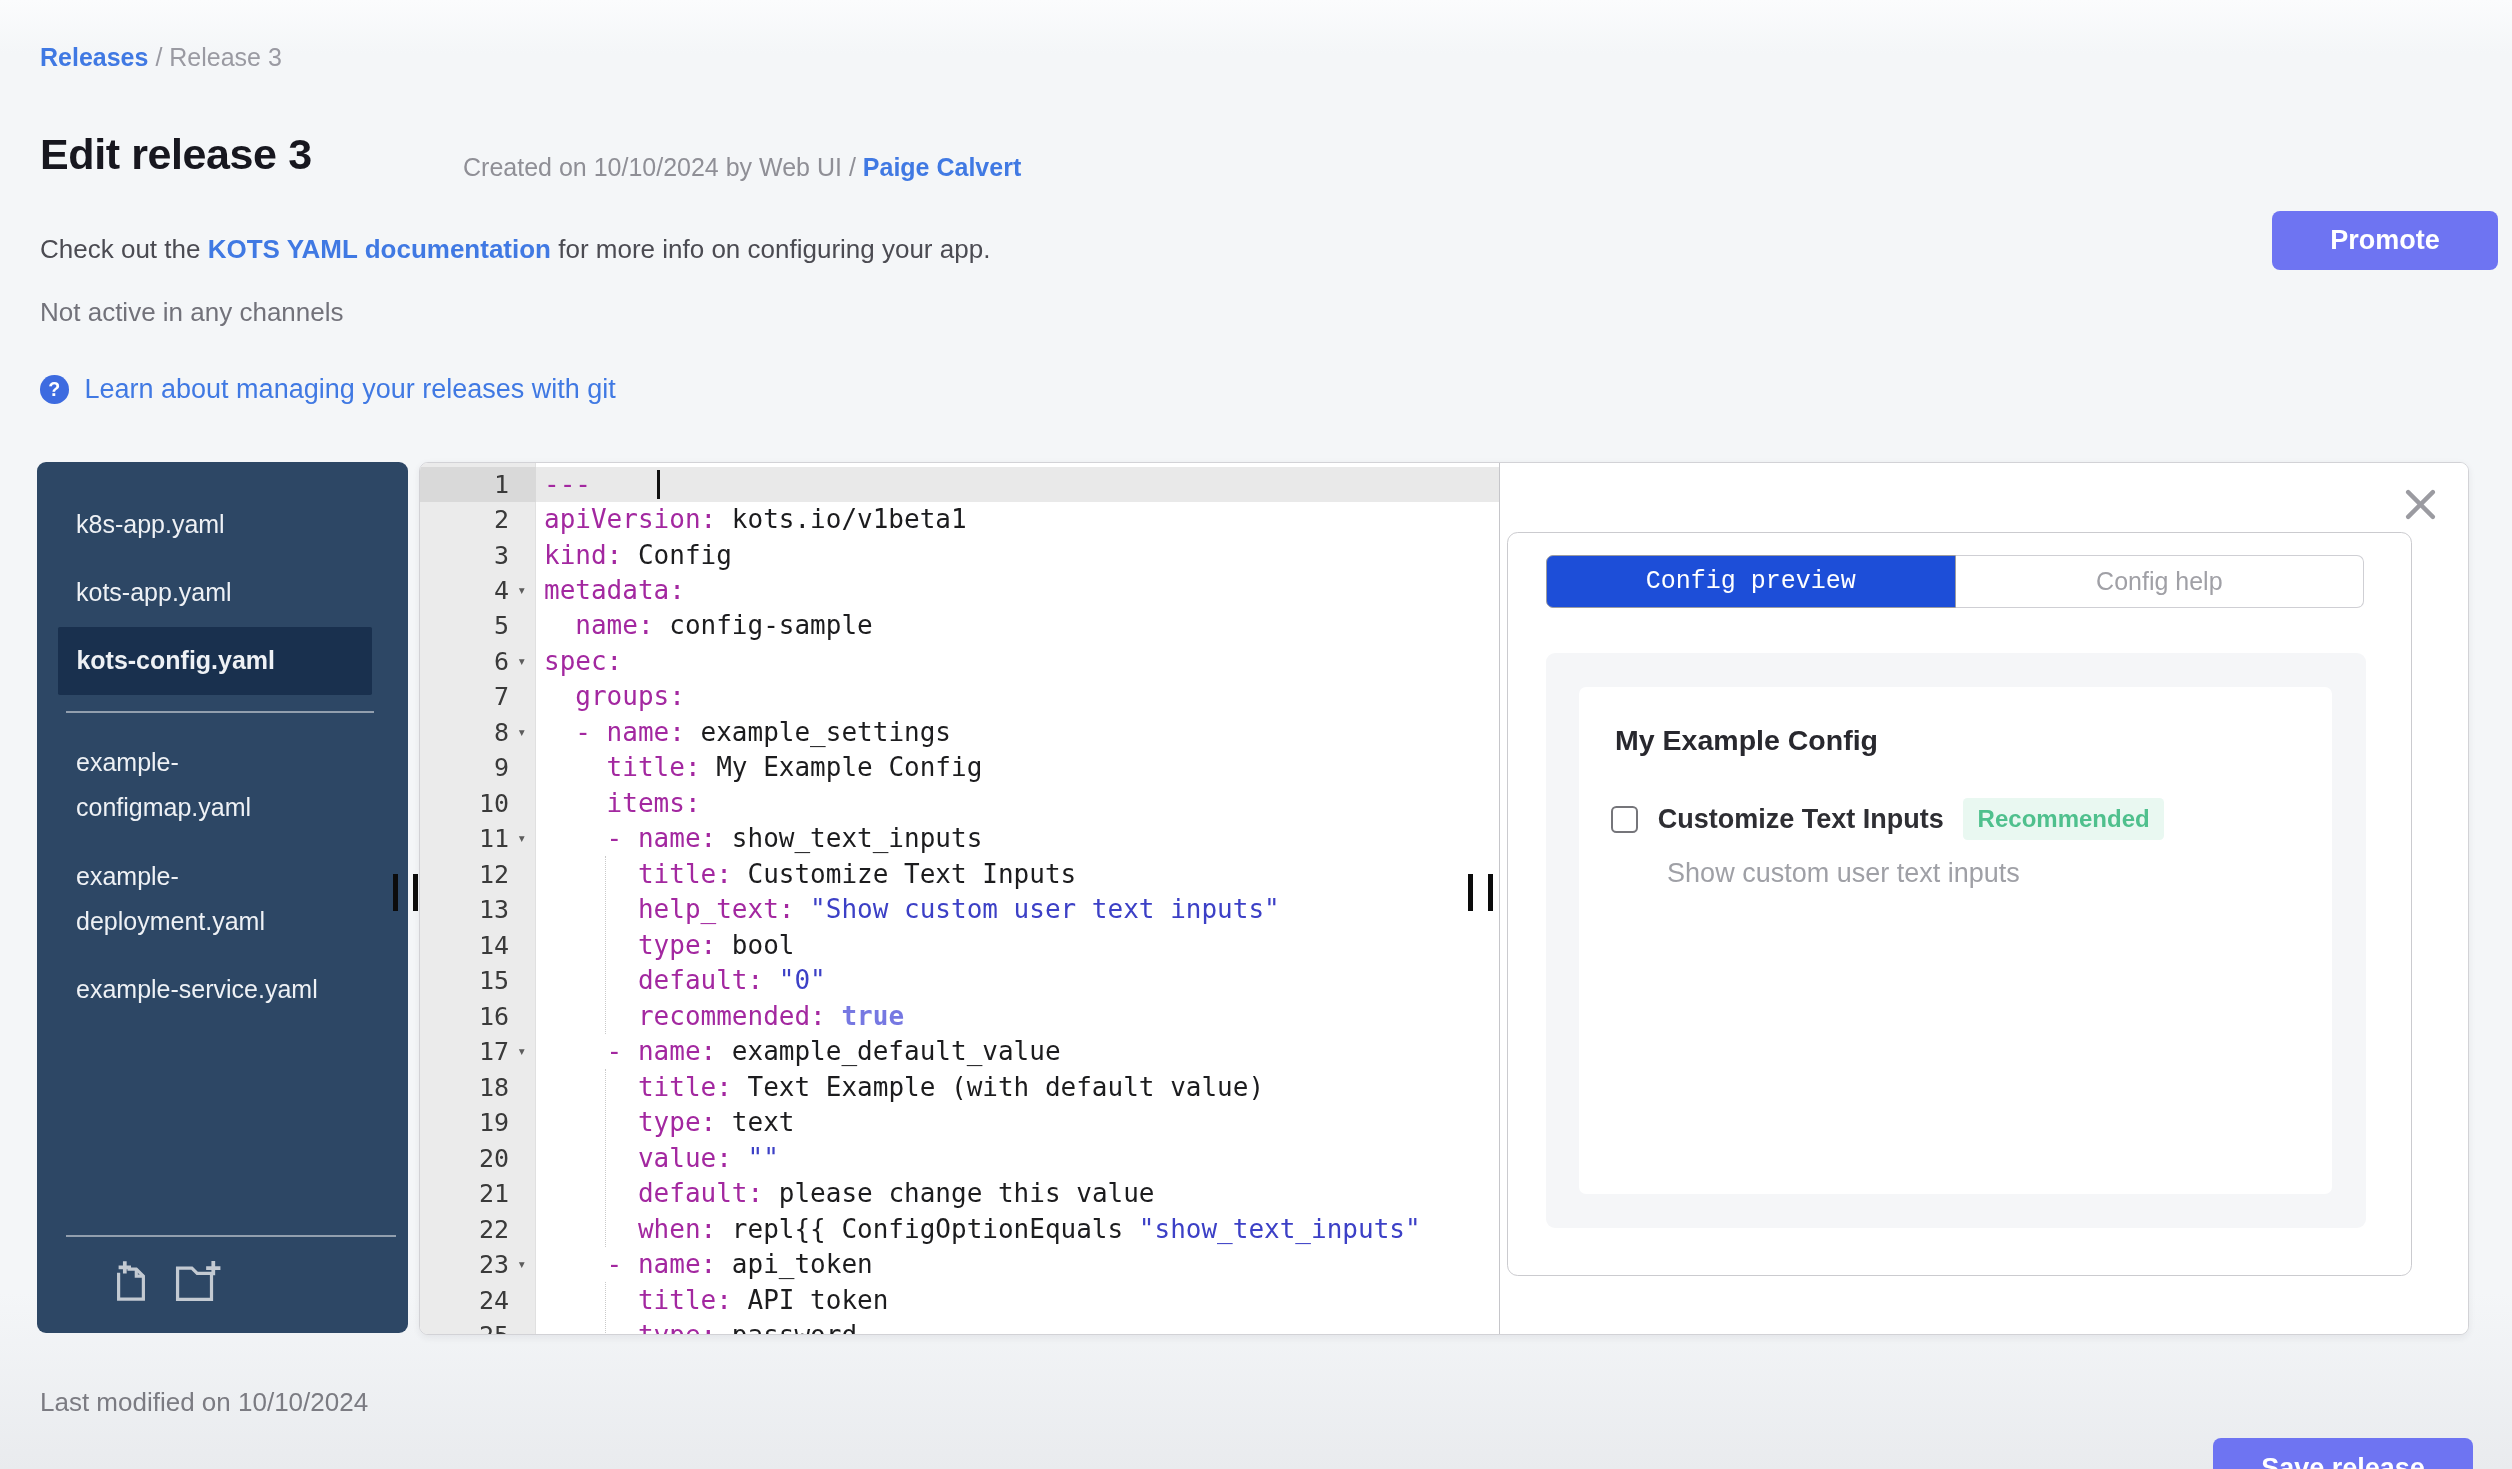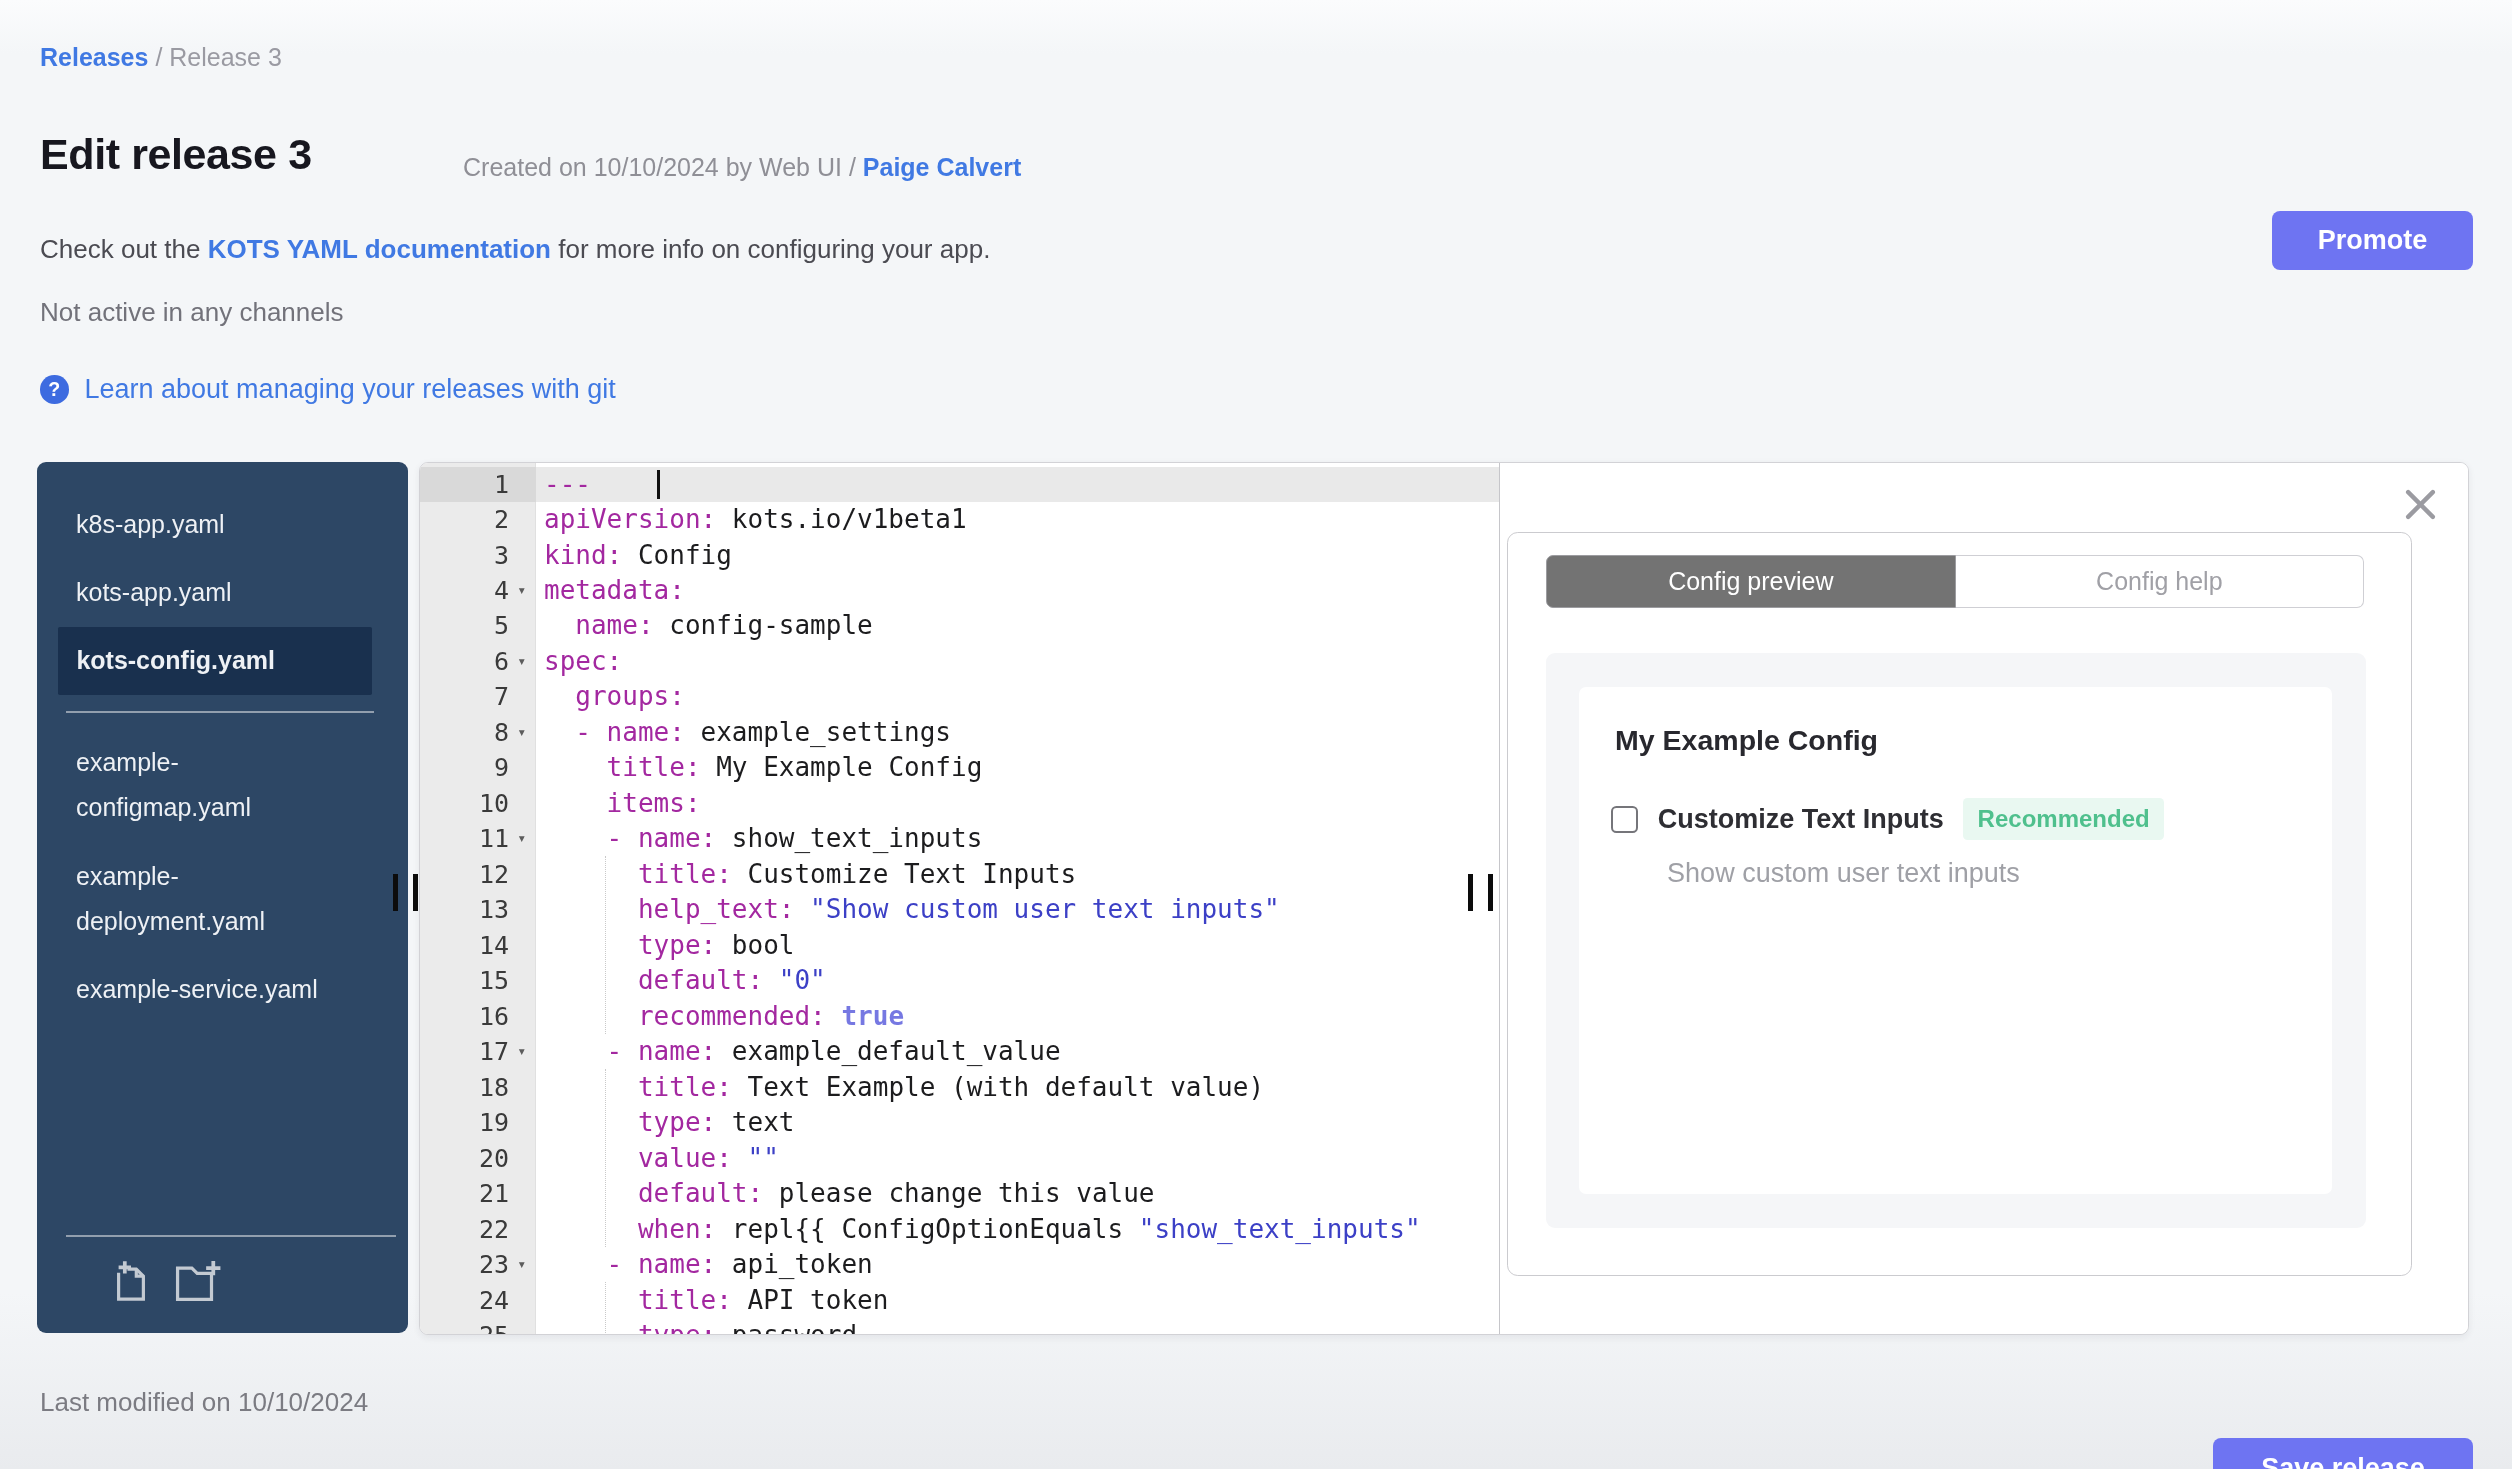--- a/index.html
+++ b/index.html
@@ -28,21 +28,21 @@
   .byline .byline-author{color:var(--link-blue);font-weight:600;cursor:pointer;}
   .docs-line{position:absolute;left:40px;top:234px;font-size:26px;color:#4b4b52;}
   .docs-line .docs-link{color:var(--link-blue);font-weight:700;cursor:pointer;}
   .channel-status{position:absolute;left:40px;top:297px;font-size:26px;color:#72727a;}
   .git-row{position:absolute;left:40px;top:374px;display:flex;align-items:center;gap:16px;cursor:pointer;}
   .q-icon{width:28.5px;height:28.5px;border-radius:50%;background:#3d6be0;color:#fff;
     font-size:19.6px;font-weight:700;display:flex;align-items:center;justify-content:center;}
   .git-link{font-size:27px;color:var(--link-blue);}
   .btn{position:absolute;background:var(--btn-purple);color:#fff;border:none;border-radius:8px;
     font-family:"Liberation Sans",sans-serif;font-weight:700;cursor:pointer;}
-  .promote-btn{left:2272px;top:211px;width:201px;height:59px;font-size:27px;}
+  .promote-btn{left:2272px;top:211px;width:226px;height:59px;font-size:27px;}
   .save-btn{left:2213px;top:1438px;width:260px;height:61px;font-size:27px;}
 
   
   .sidebar{position:absolute;left:37px;top:462px;width:371px;height:871px;
     background:var(--sidebar-navy);border-radius:9px;padding:28.5px 21.4px 0 0;}
   .file-item{font-size:25px;line-height:45px;color:#eef1f5;padding:11.6px 0 11.6px 39px;
     white-space:pre-line;cursor:pointer;}
   .file-item.selected{background:var(--sidebar-selected);font-weight:700;
     margin-left:21.4px;padding-left:18px;margin-right:14.3px;border-radius:1.8px;}
   .side-divider{height:1.8px;background:#c9cfd6;opacity:.65;margin:16px 12.5px 16px 29px;}
@@ -75,21 +75,21 @@
   .indent-guide{position:absolute;width:0;border-left:1.8px dotted #c9c9c9;pointer-events:none;}
 
   
   .preview-region{position:absolute;left:1080px;top:0;width:970px;height:100%;background:#fff;}
   .close-x{position:absolute;left:902px;top:23px;width:37px;height:37px;cursor:pointer;}
   .inner-card{position:absolute;left:7.1px;top:69px;width:905px;height:744px;
     background:#fff;border:1.8px solid #cbcbcf;border-radius:10.7px;}
   .tab-group{position:absolute;left:38px;top:22px;width:818px;height:53px;display:flex;
     border-radius:7.1px;}
   .tab{flex:1;display:flex;align-items:center;justify-content:center;font-size:25px;cursor:pointer;}
-  .tab.active{background:#737373;color:#fff;border:1.8px solid #9c9ca0;border-radius:7.1px 0 0 7.1px;}
+  .tab.active{background:#1d4ed8;color:#fff;border:1.8px solid #9c9ca0;border-radius:7.1px 0 0 7.1px;font-family:Liberation Mono, monospace;}
   .tab.inactive{background:#fff;color:#a0a0a6;border:1.8px solid #cfcfd4;border-left:none;border-radius:0 7.1px 7.1px 0;}
   .gray-box{position:absolute;left:38px;top:120px;width:820px;height:575px;background:#f5f6f8;border-radius:9px;}
   .config-card{position:absolute;left:33px;top:34px;width:753px;height:507px;background:#fff;border-radius:7.1px;}
   .cfg-title{position:absolute;left:36px;top:37px;font-size:28.5px;font-weight:700;color:#28282e;}
   .cfg-row{position:absolute;left:32px;top:111px;display:flex;align-items:center;gap:19.6px;}
   .checkbox{width:27px;height:27px;border:2.7px solid #75757a;border-radius:5.3px;background:#fff;cursor:pointer;}
   .cfg-item-label{font-size:27px;font-weight:700;color:#2e2e33;}
   .badge{font-size:24px;font-weight:600;color:var(--badge-green-text);background:var(--badge-green-bg);
     padding:7.1px 14.3px;border-radius:4.5px;}
   .cfg-help{position:absolute;left:88px;top:171px;font-size:27px;color:#9fa0a6;text-align:center;}

